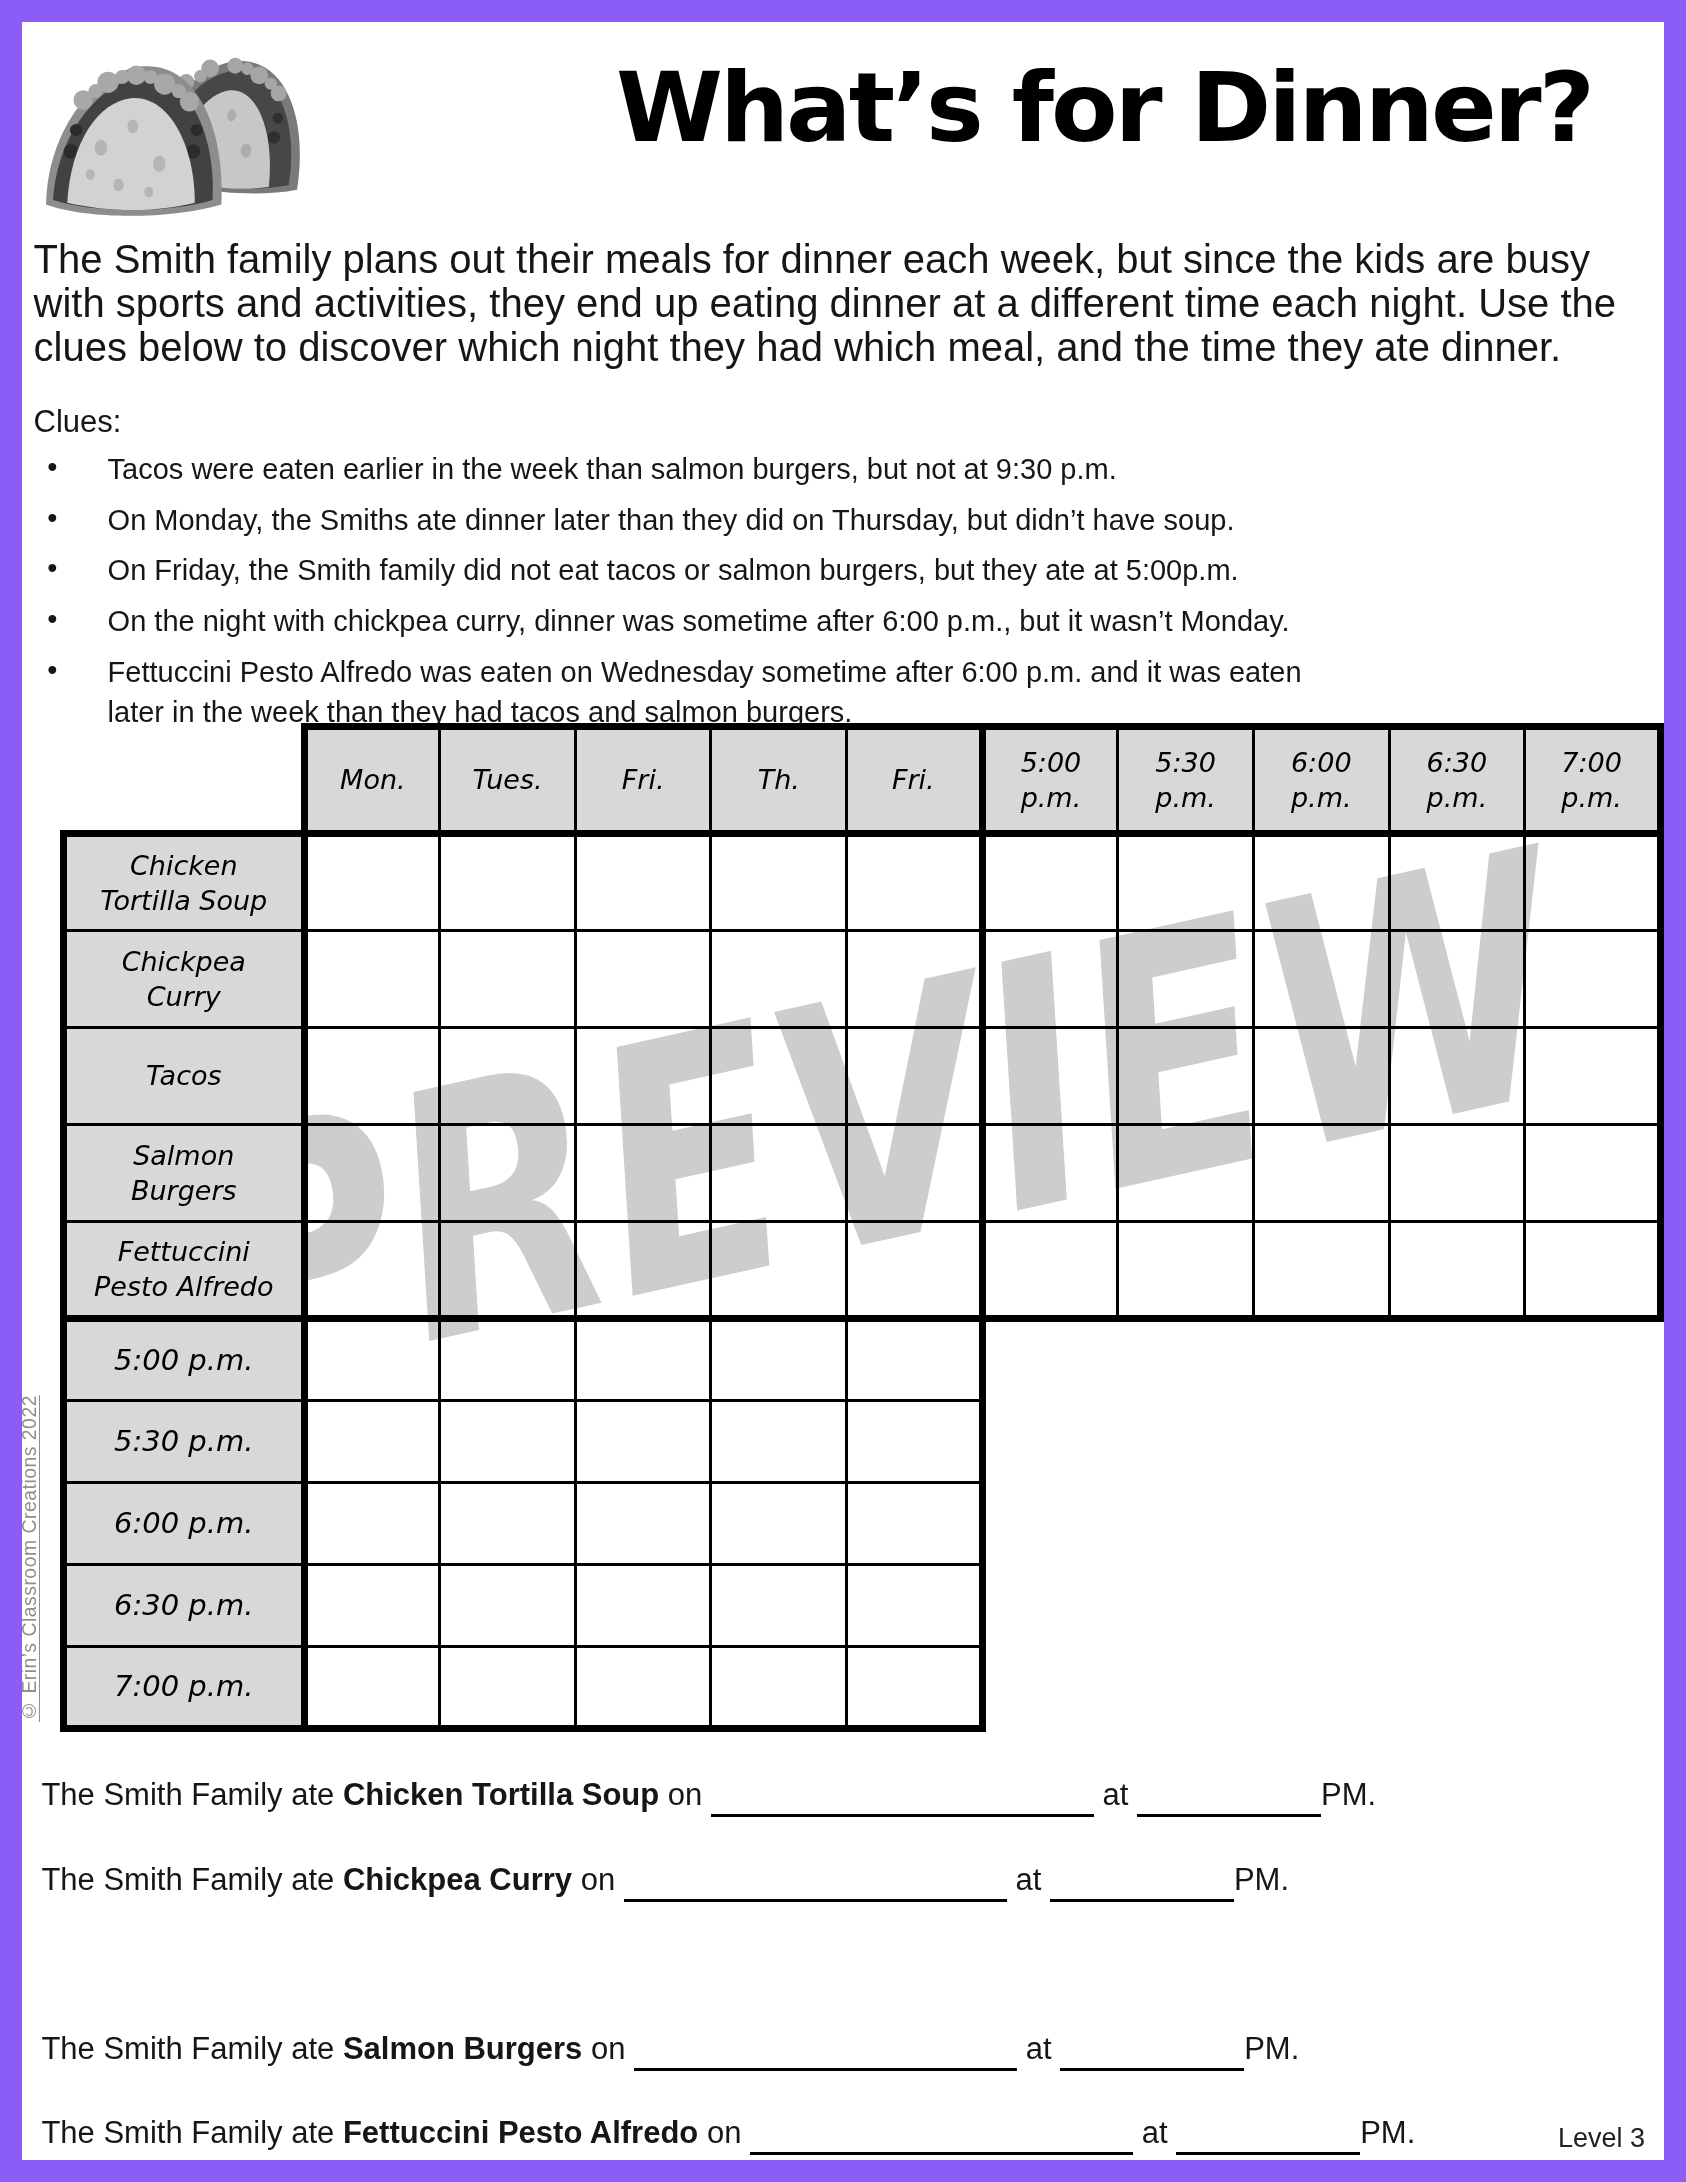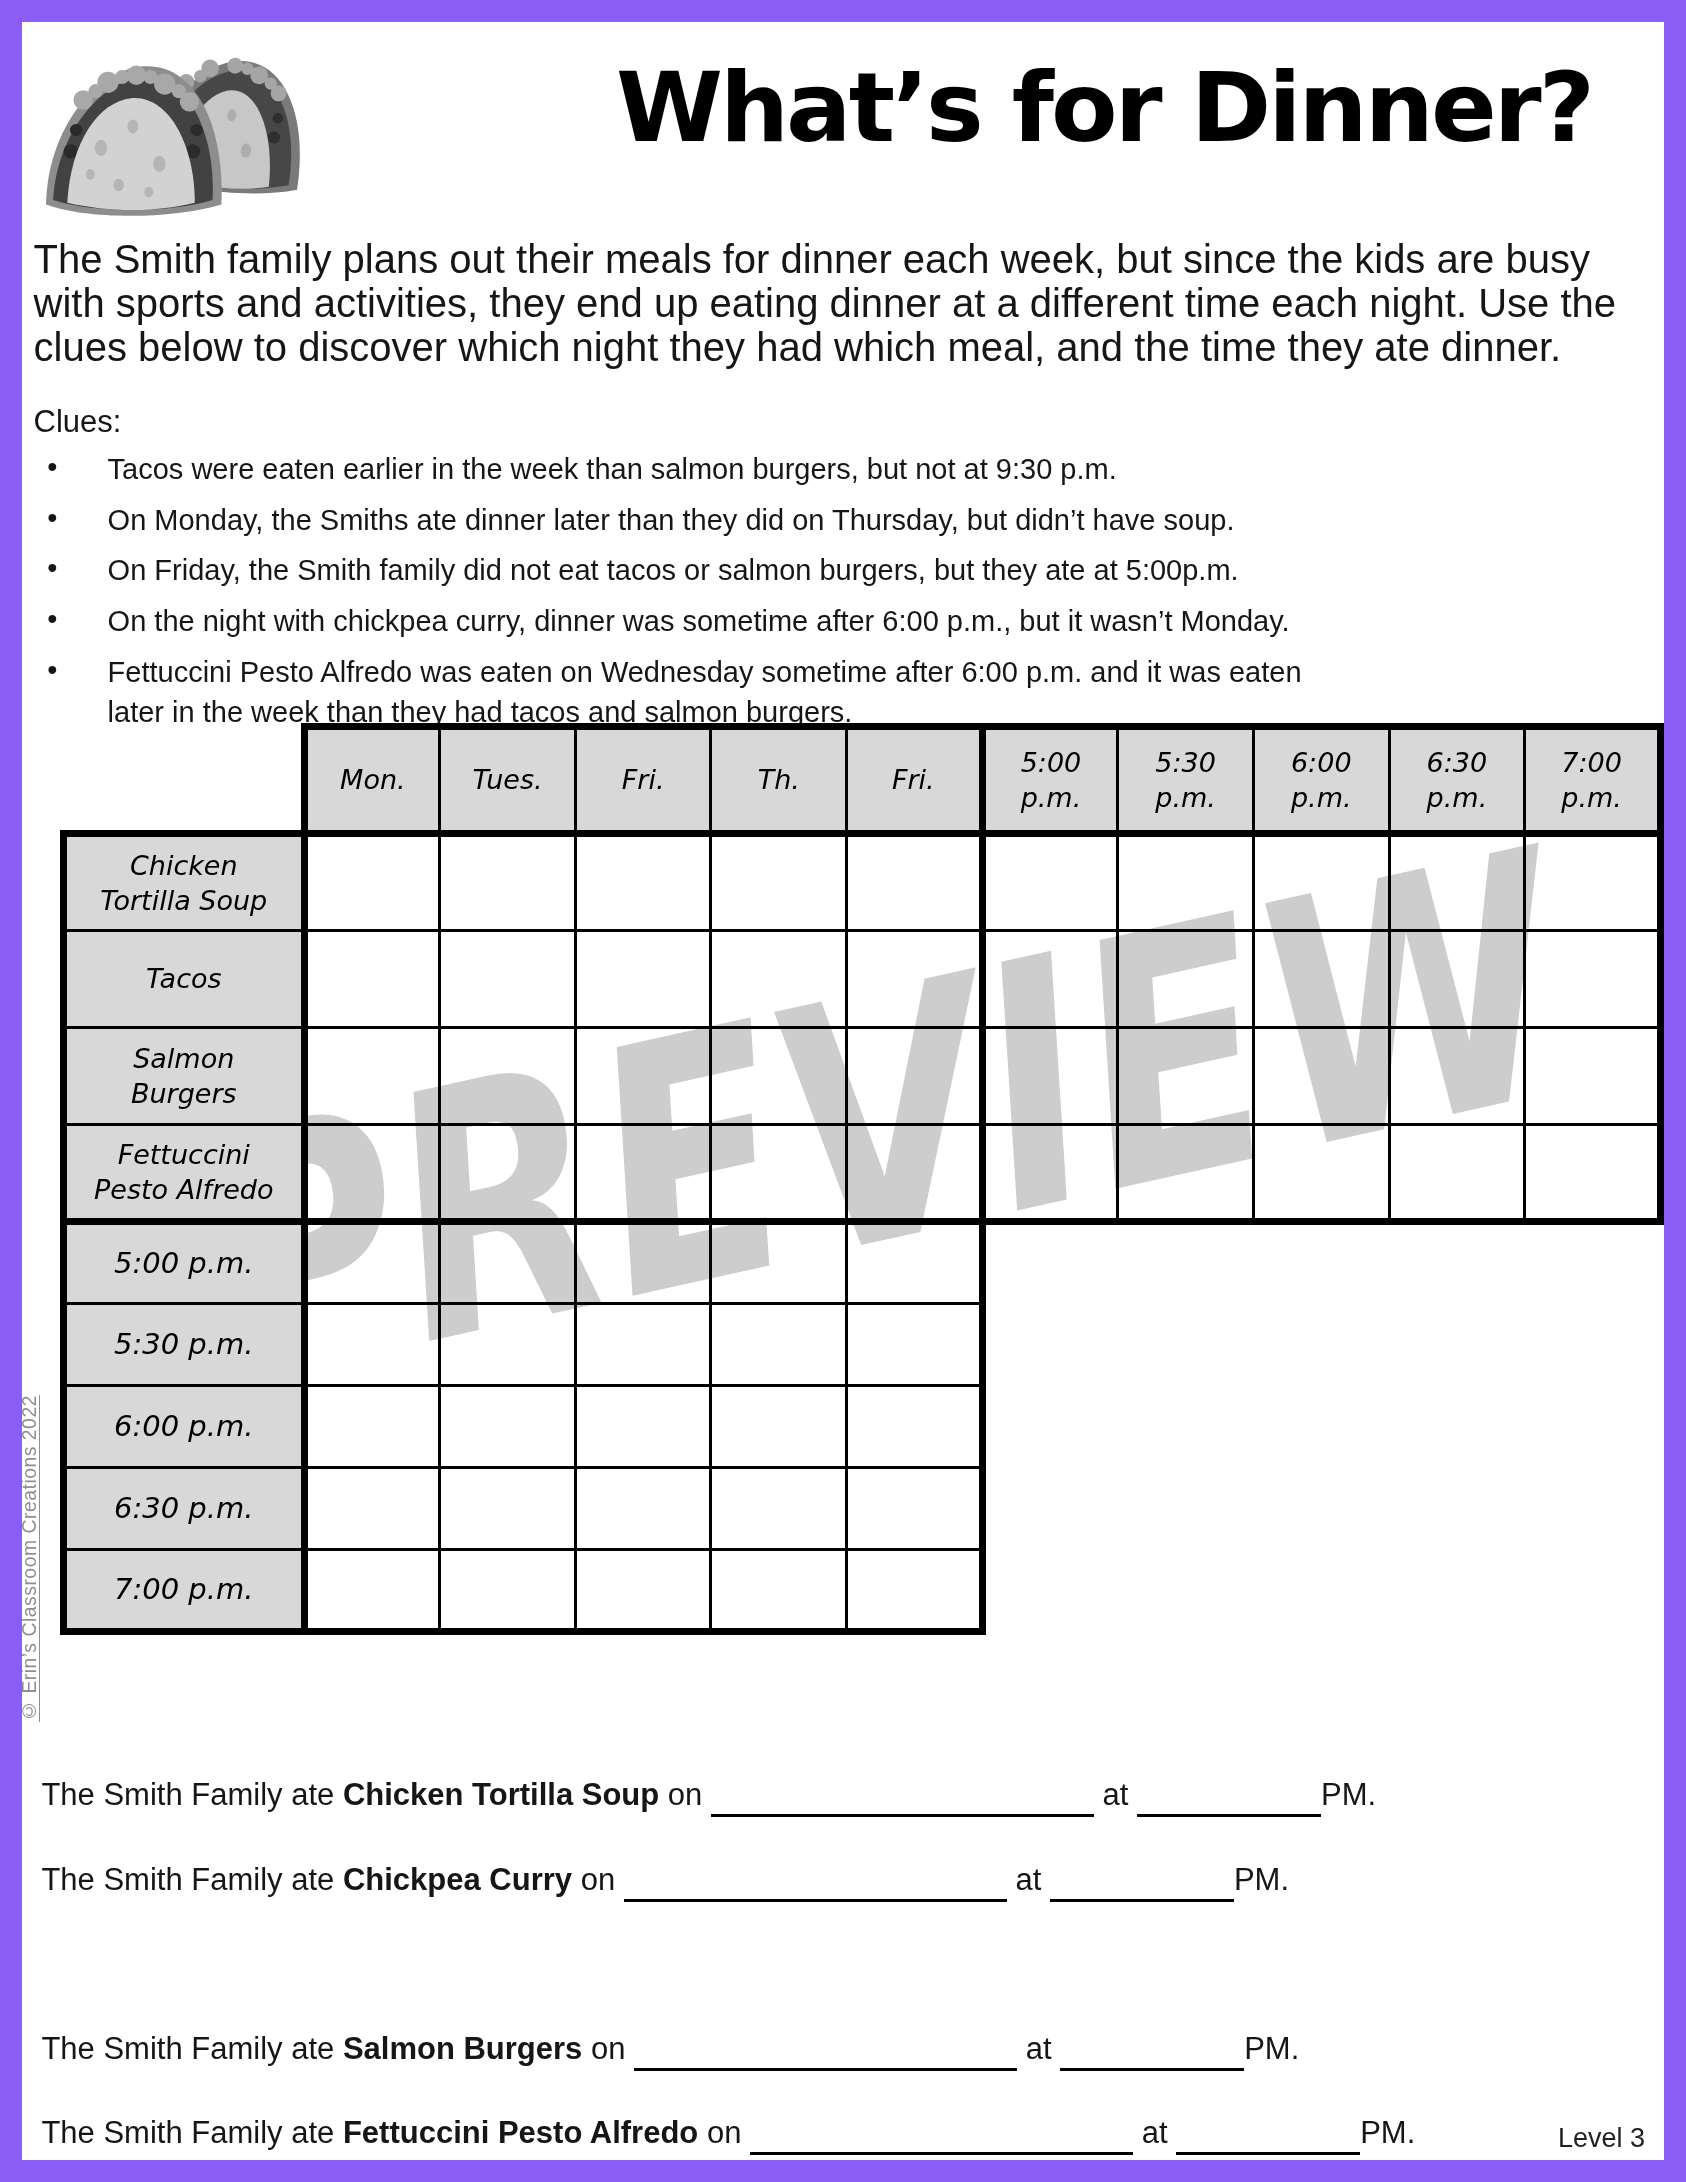--- a/index.html
+++ b/index.html
@@ -184,20 +184,34 @@
         <td class="c tb"></td>
             <td class="c tb"></td>
             <td class="c tb"></td>
             <td class="c tb"></td>
             <td class="c tb rb"></td>
         <td class="c tb"></td>
             <td class="c tb"></td>
             <td class="c tb"></td>
             <td class="c tb"></td>
             <td class="c tb rb"></td>
+      </tr>
+      <tr class="r-meal">
+        <td class="lbl lb rb">Chickpea
+Curry</td>
+        <td class="c"></td>
+            <td class="c"></td>
+            <td class="c"></td>
+            <td class="c"></td>
+            <td class="c rb"></td>
+        <td class="c"></td>
+            <td class="c"></td>
+            <td class="c"></td>
+            <td class="c"></td>
+            <td class="c rb"></td>
       </tr>
       <tr class="r-meal">
         <td class="lbl lb rb">Tacos</td>
         <td class="c"></td>
             <td class="c"></td>
             <td class="c"></td>
             <td class="c"></td>
             <td class="c rb"></td>
         <td class="c"></td>
             <td class="c"></td>

